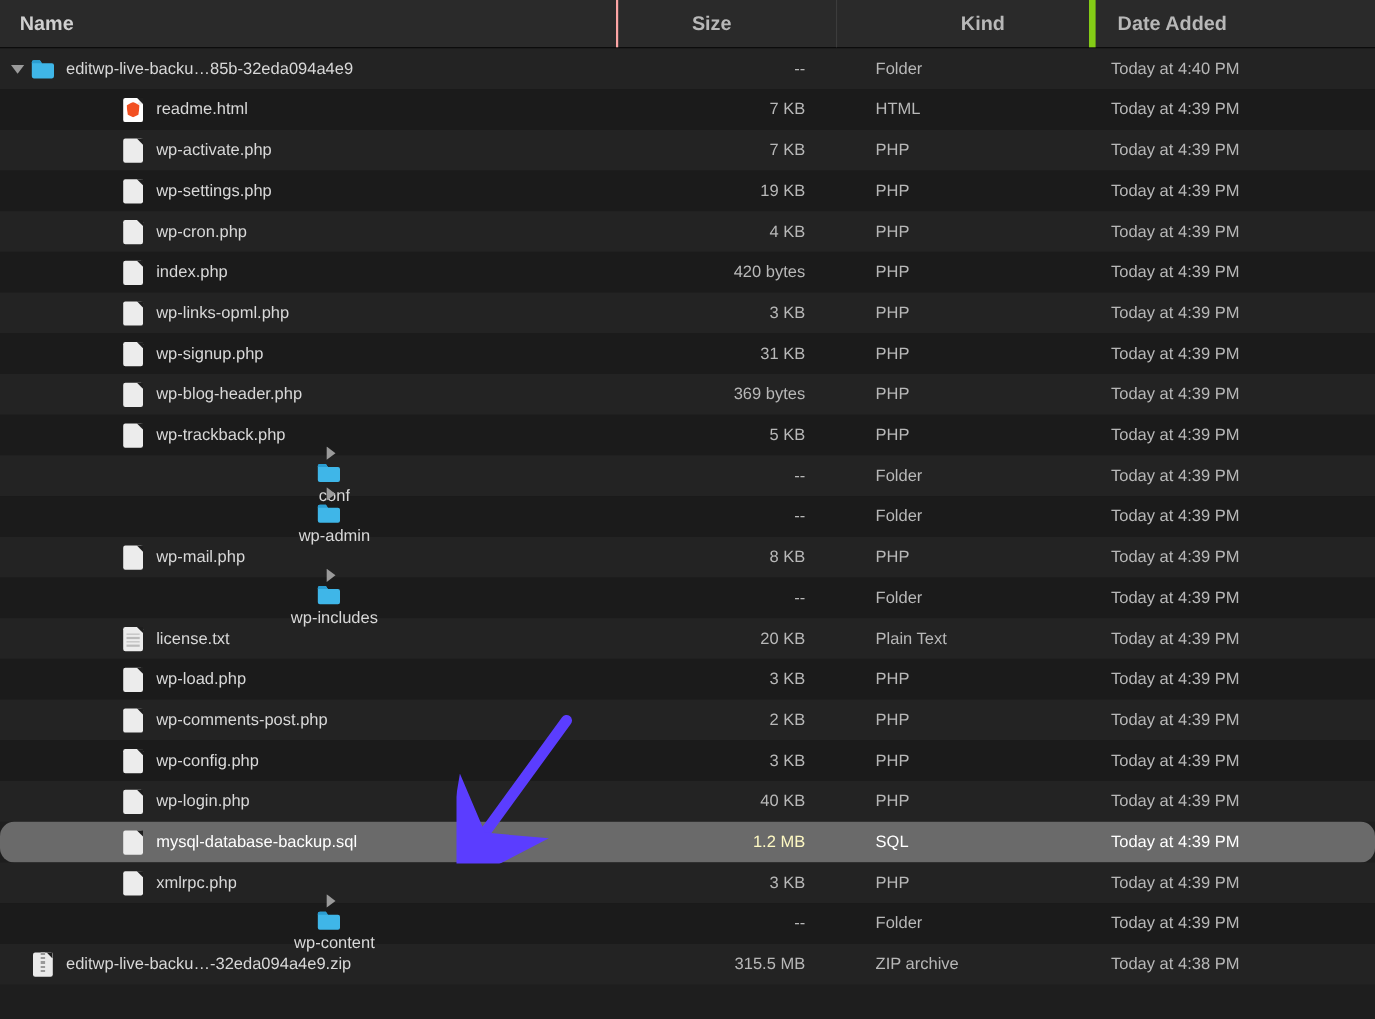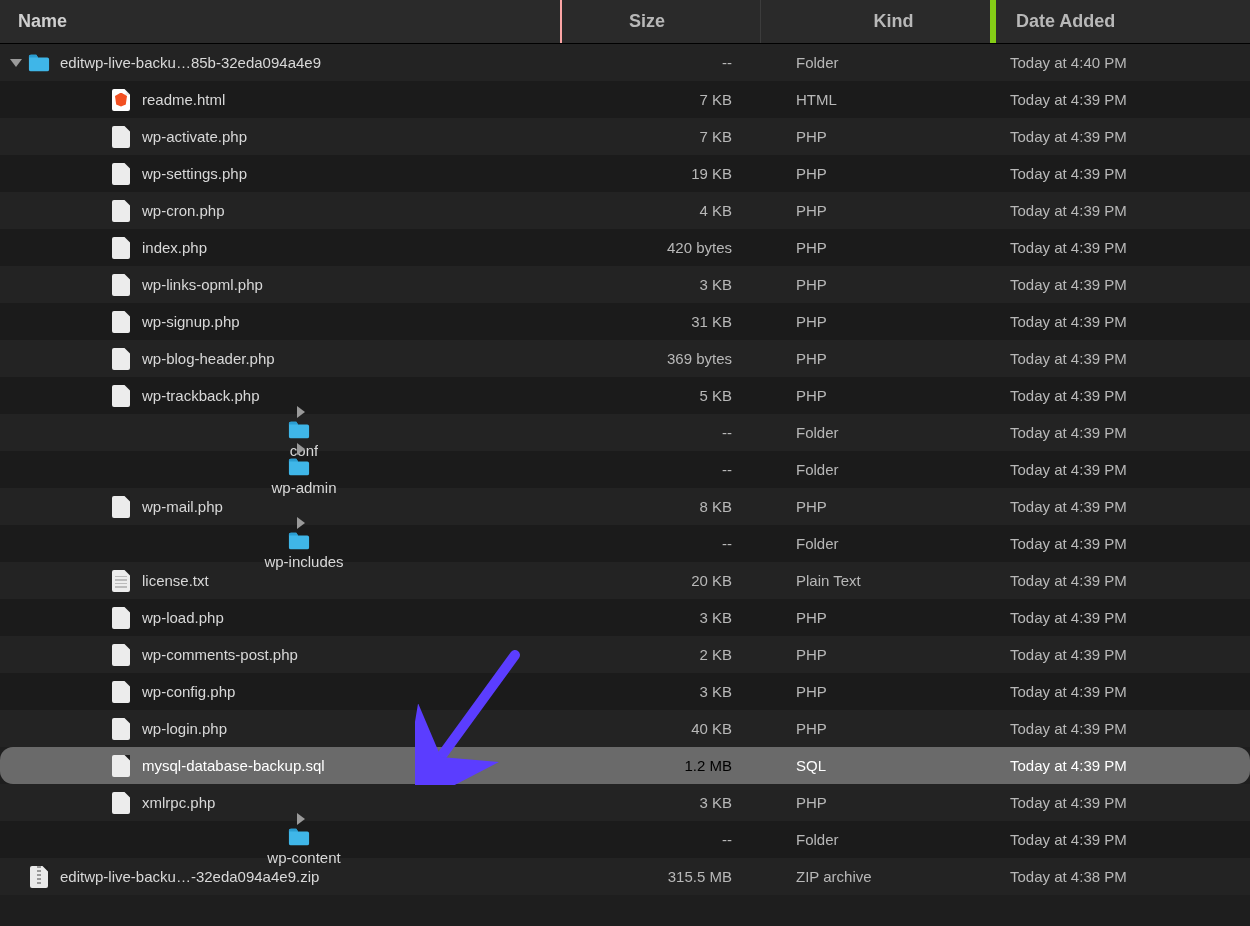--- a/index.html
+++ b/index.html
@@ -44,21 +44,21 @@
       padding-left: 8px;
       white-space: nowrap;
       overflow: hidden;
     }
     .col-size {
       flex: 0 0 200px;
       text-align: right;
       padding-right: 28px;
       color: #b8b8b8;
     }
-    .row.selected .col-size { color: #000000; }
+    .row.selected .col-size { color: #fef9c3; }
     .col-kind {
       flex: 0 0 230px;
       padding-left: 36px;
       color: #b8b8b8;
     }
     .row.selected .col-kind { color: #fff; }
     .col-date {
       flex: 1 1 auto;
       padding-left: 20px;
       color: #b8b8b8;

